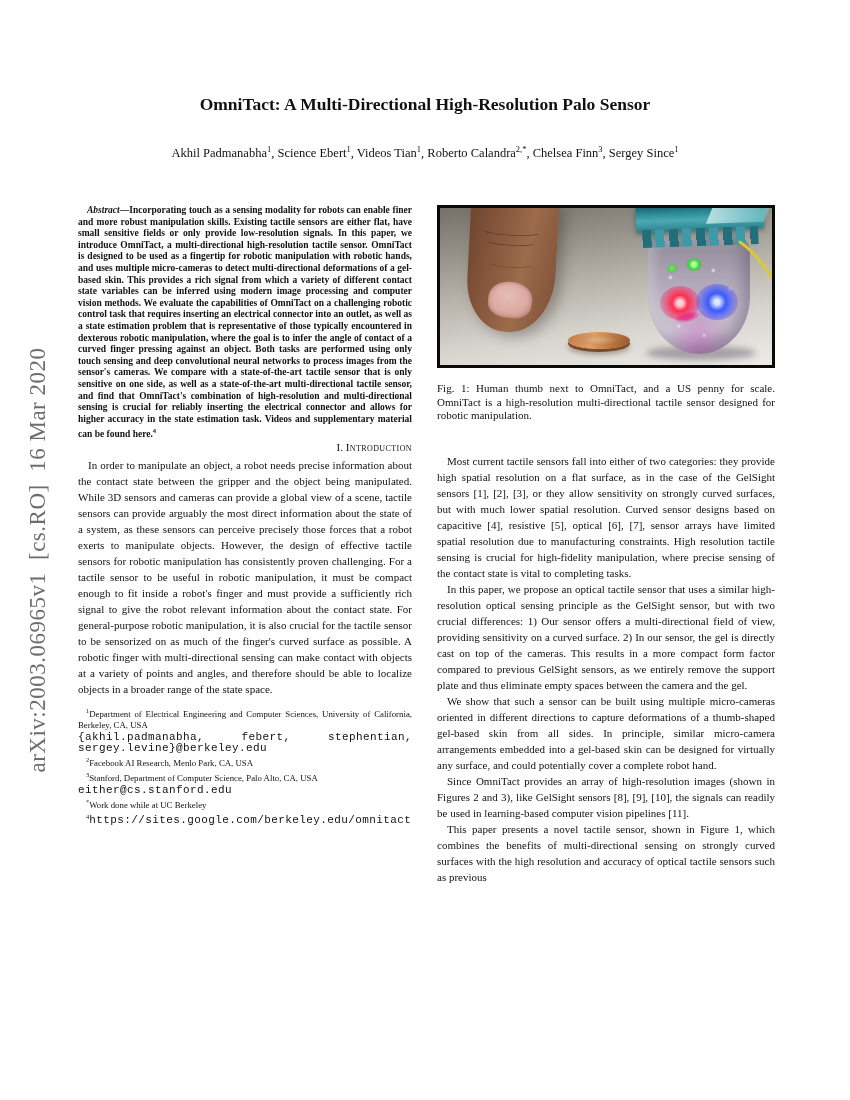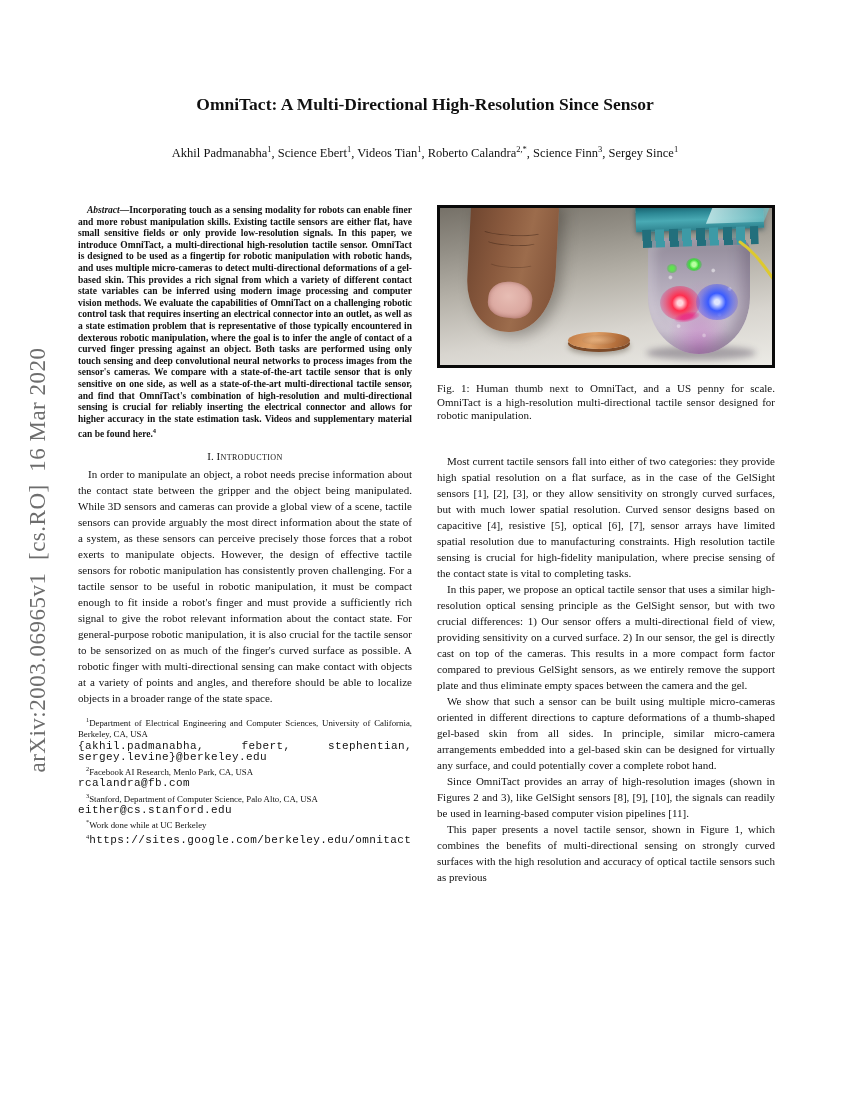--- a/index.html
+++ b/index.html
@@ -18,21 +18,21 @@
 
   
   .col-left{position:absolute;left:78px;top:205px;width:334px;}
   .col-right{position:absolute;left:437px;top:205px;width:338px;}
   p{margin:0;text-align:justify;}
 
   .abstract{font-size:9.5px;font-weight:bold;line-height:11.6px;text-indent:9px;}
   .abstract .abs-label{font-style:italic;}
   .abstract sup{font-size:6.5px;}
 
-  .sec-heading{margin-top:9px;margin-bottom:4px;text-align:center;font-size:11px;}
+  .sec-heading{margin-bottom:4px;text-align:right;font-size:11px;}
   .sec-heading .sc{font-variant:small-caps;letter-spacing:.4px;}
 
   .body-par{font-size:11px;line-height:16px;text-indent:10px;}
 
   .footnotes{margin-top:8px;font-size:8.8px;line-height:11.3px;}
   .footnote{text-align:justify;text-indent:8px;}
   .footnote sup{font-size:6.3px;}
   .fn-mono{font-family:"Liberation Mono", monospace;font-size:11px;letter-spacing:.4px;}
   .fn-mono-block{display:block;text-indent:0;}
 
@@ -102,24 +102,24 @@
 
   .wire{position:absolute;left:0;top:0;width:332px;height:157px;pointer-events:none;}
 </style>
 </head>
 <body>
 
 <div class="page">
 
   <div class="watermark">arXiv:2003.06965v1  [cs.RO]  16 Mar 2020</div>
 
-  <div class="title">OmniTact: A Multi-Directional High-Resolution Since Sensor</div>
+  <div class="title">OmniTact: A Multi-Directional High-Resolution Palo Sensor</div>
 
   <div class="authors">
-    <span>Akhil Padmanabha</span><sup>1</sup><span>, </span><span>Science Ebert</span><sup>1</sup><span>, </span><span>Videos Tian</span><sup>1</sup><span>, </span><span>Roberto Calandra</span><sup>2,*</sup><span>, </span><span>Science Finn</span><sup>3</sup><span>, </span><span>Sergey Since</span><sup>1</sup>
+    <span>Akhil Padmanabha</span><sup>1</sup><span>, </span><span>Science Ebert</span><sup>1</sup><span>, </span><span>Videos Tian</span><sup>1</sup><span>, </span><span>Roberto Calandra</span><sup>2,*</sup><span>, </span><span>Chelsea Finn</span><sup>3</sup><span>, </span><span>Sergey Since</span><sup>1</sup>
   </div>
 
   <div class="col-left">
     <p class="abstract">
       <span class="abs-label">Abstract—</span><span>Incorporating touch as a sensing modality for robots can enable finer and more robust manipulation skills. Existing tactile sensors are either flat, have small sensitive fields or only provide low-resolution signals. In this paper, we introduce OmniTact, a multi-directional high-resolution tactile sensor. OmniTact is designed to be used as a fingertip for robotic manipulation with robotic hands, and uses multiple micro-cameras to detect multi-directional deformations of a gel-based skin. This provides a rich signal from which a variety of different contact state variables can be inferred using modern image processing and computer vision methods. We evaluate the capabilities of OmniTact on a challenging robotic control task that requires inserting an electrical connector into an outlet, as well as a state estimation problem that is representative of those typically encountered in dexterous robotic manipulation, where the goal is to infer the angle of contact of a curved finger pressing against an object. Both tasks are performed using only touch sensing and deep convolutional neural networks to process images from the sensor's cameras. We compare with a state-of-the-art tactile sensor that is only sensitive on one side, as well as a state-of-the-art multi-directional tactile sensor, and find that OmniTact's combination of high-resolution and multi-directional sensing is crucial for reliably inserting the electrical connector and allows for higher accuracy in the state estimation task. Videos and supplementary material can be found here.</span><sup>4</sup>
     </p>
 
     <div class="sec-heading">
       <span>I.</span>
       <span class="sc">Introduction</span>
@@ -127,21 +127,20 @@
 
     <p class="body-par">In order to manipulate an object, a robot needs precise information about the contact state between the gripper and the object being manipulated. While 3D sensors and cameras can provide a global view of a scene, tactile sensors can provide arguably the most direct information about the state of a system, as these sensors can perceive precisely those forces that a robot exerts to manipulate objects. However, the design of effective tactile sensors for robotic manipulation has consistently proven challenging. For a tactile sensor to be useful in robotic manipulation, it must be compact enough to fit inside a robot's finger and must provide a sufficiently rich signal to give the robot relevant information about the contact state. For general-purpose robotic manipulation, it is also crucial for the tactile sensor to be sensorized on as much of the finger's curved surface as possible. A robotic finger with multi-directional sensing can make contact with objects at a variety of points and angles, and therefore should be able to localize objects in a broader range of the state space.</p>
 
     <div class="footnotes">
       <p class="footnote">
         <sup>1</sup><span>Department of Electrical Engineering and Computer Sciences, University of California, Berkeley, CA, USA</span>
         <span class="fn-mono fn-mono-block">{akhil.padmanabha, febert, stephentian, sergey.levine}@berkeley.edu</span>
       </p>
       <p class="footnote">
         <sup>2</sup><span>Facebook AI Research, Menlo Park, CA, USA</span>
-        <span class="fn-mono fn-mono-block">rcalandra@fb.com</span>
       </p>
       <p class="footnote">
         <sup>3</sup><span>Stanford, Department of Computer Science, Palo Alto, CA, USA</span>
         <span class="fn-mono fn-mono-block">either@cs.stanford.edu</span>
       </p>
       <p class="footnote">
         <sup>*</sup><span>Work done while at UC Berkeley</span>
       </p>
       <p class="footnote">
         <sup>4</sup><span class="fn-mono">https://sites.google.com/berkeley.edu/omnitact</span>

